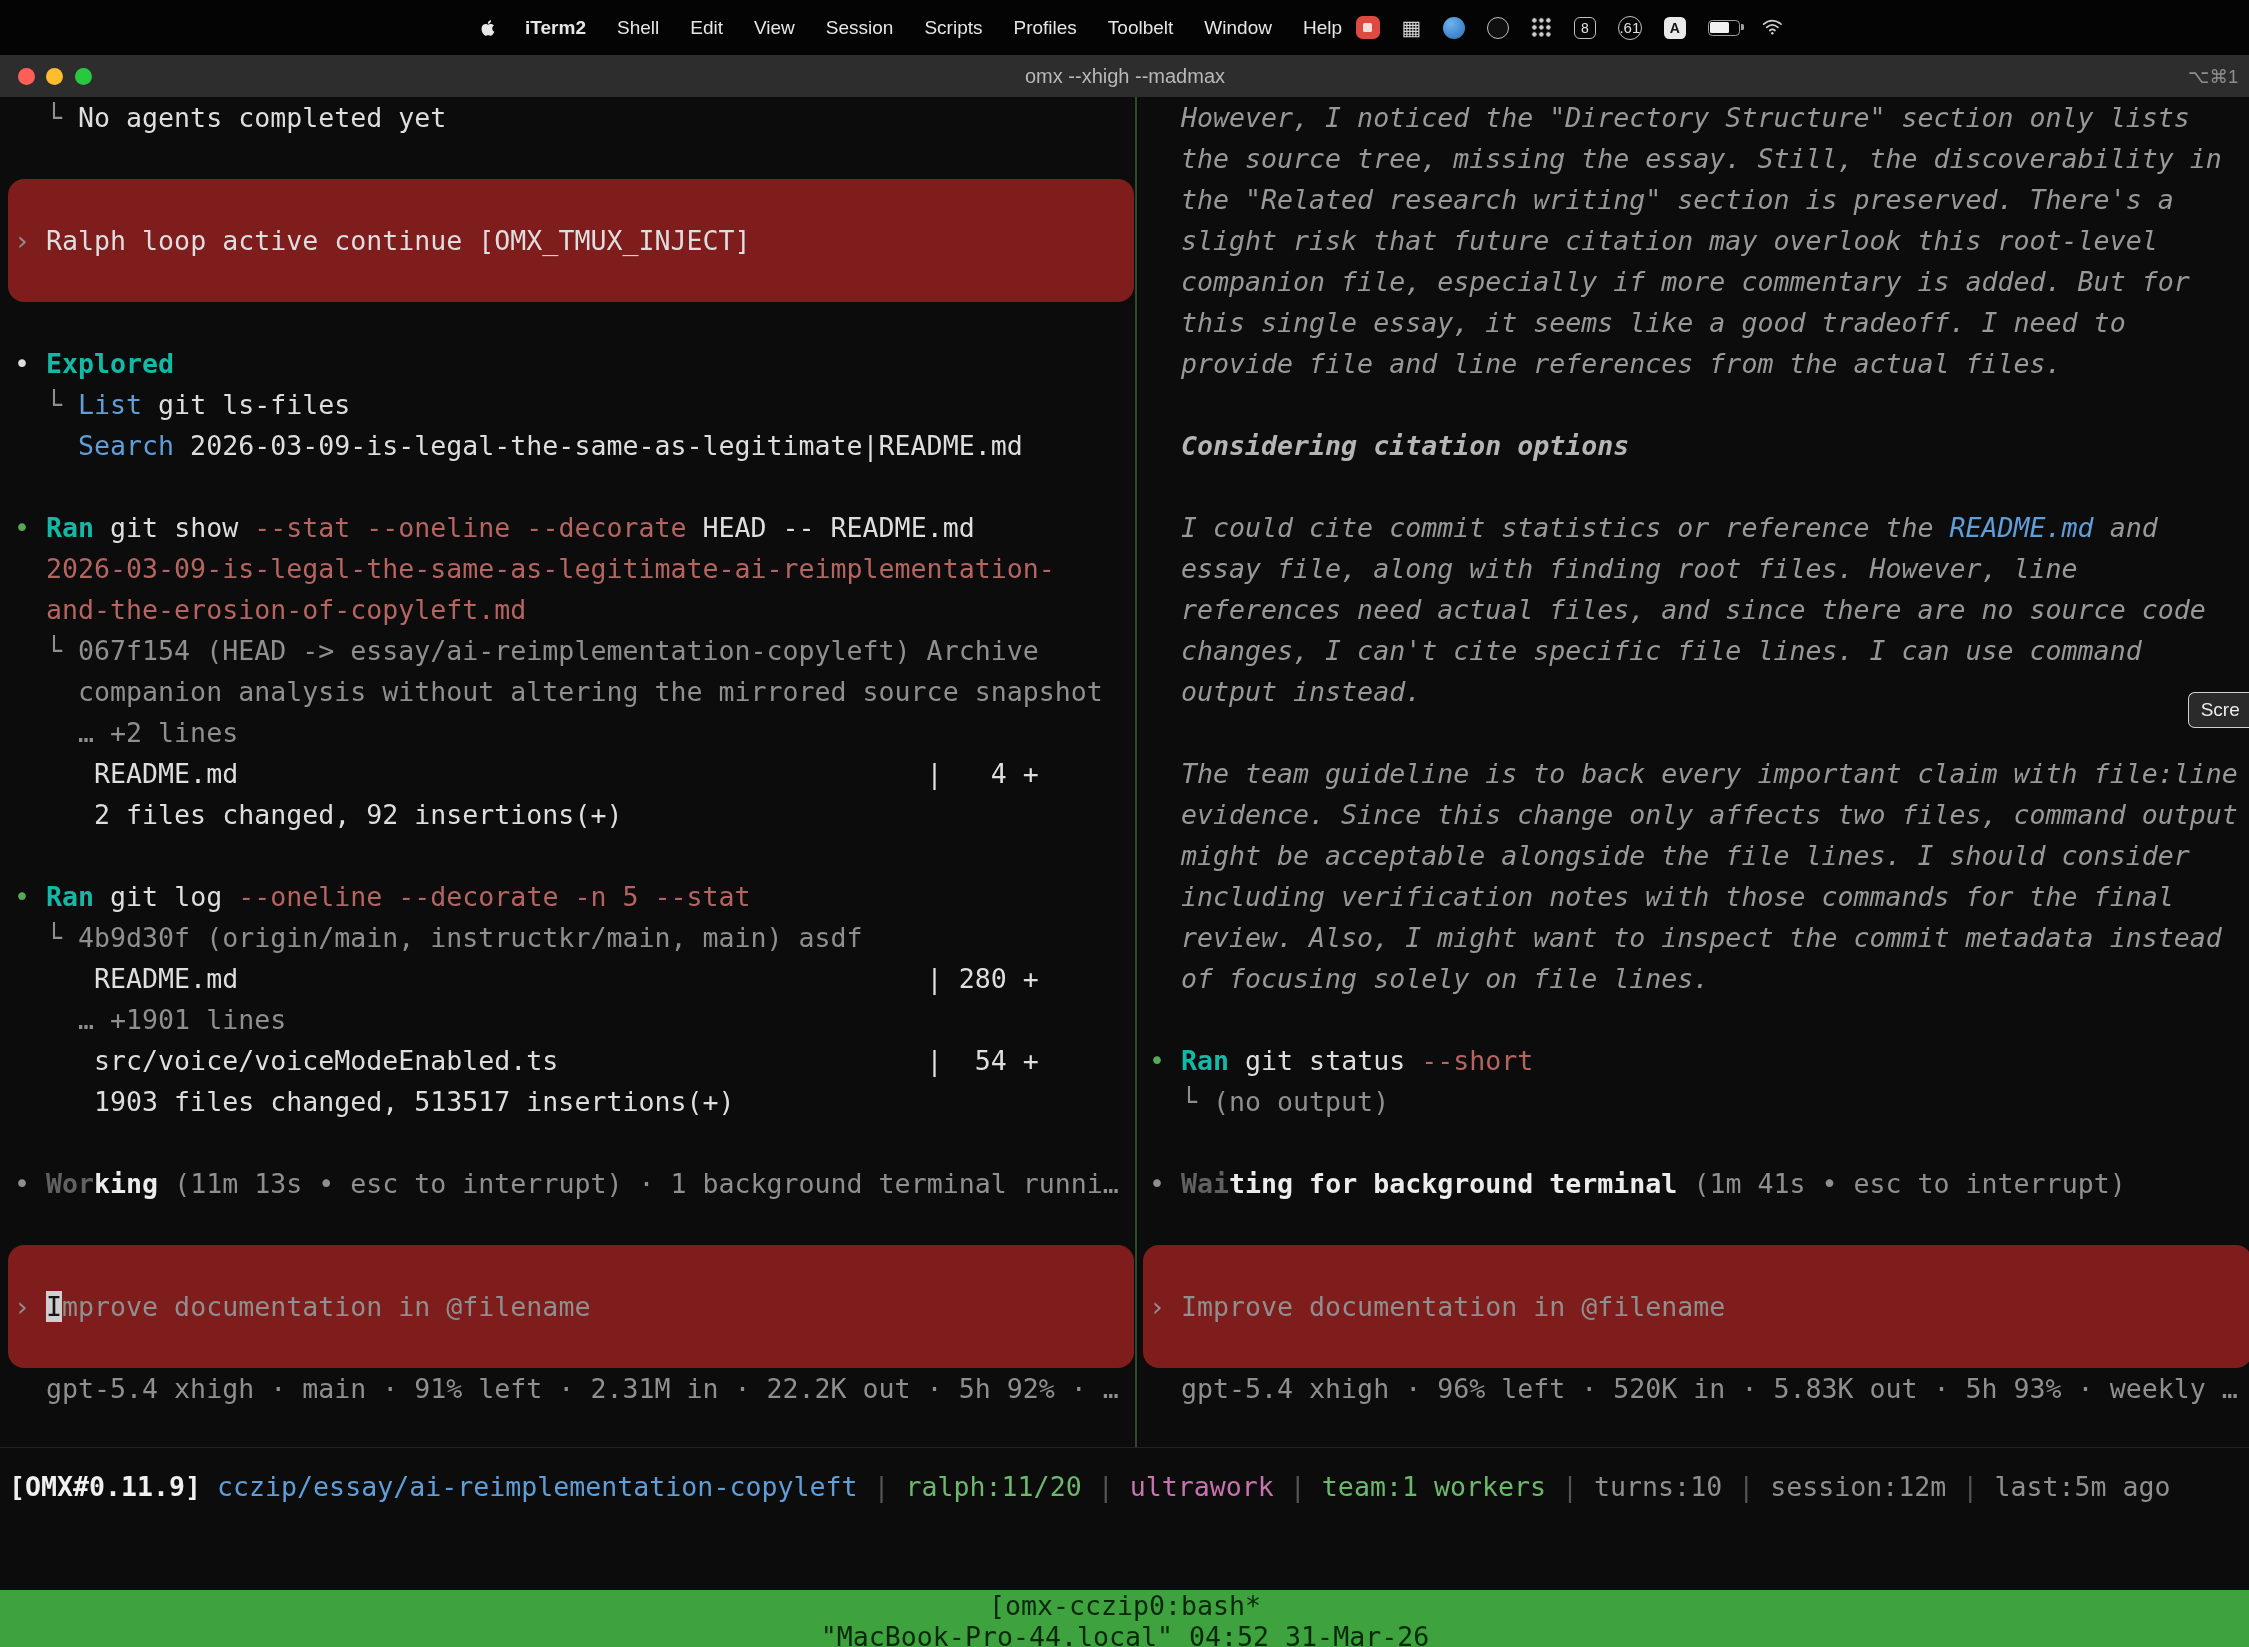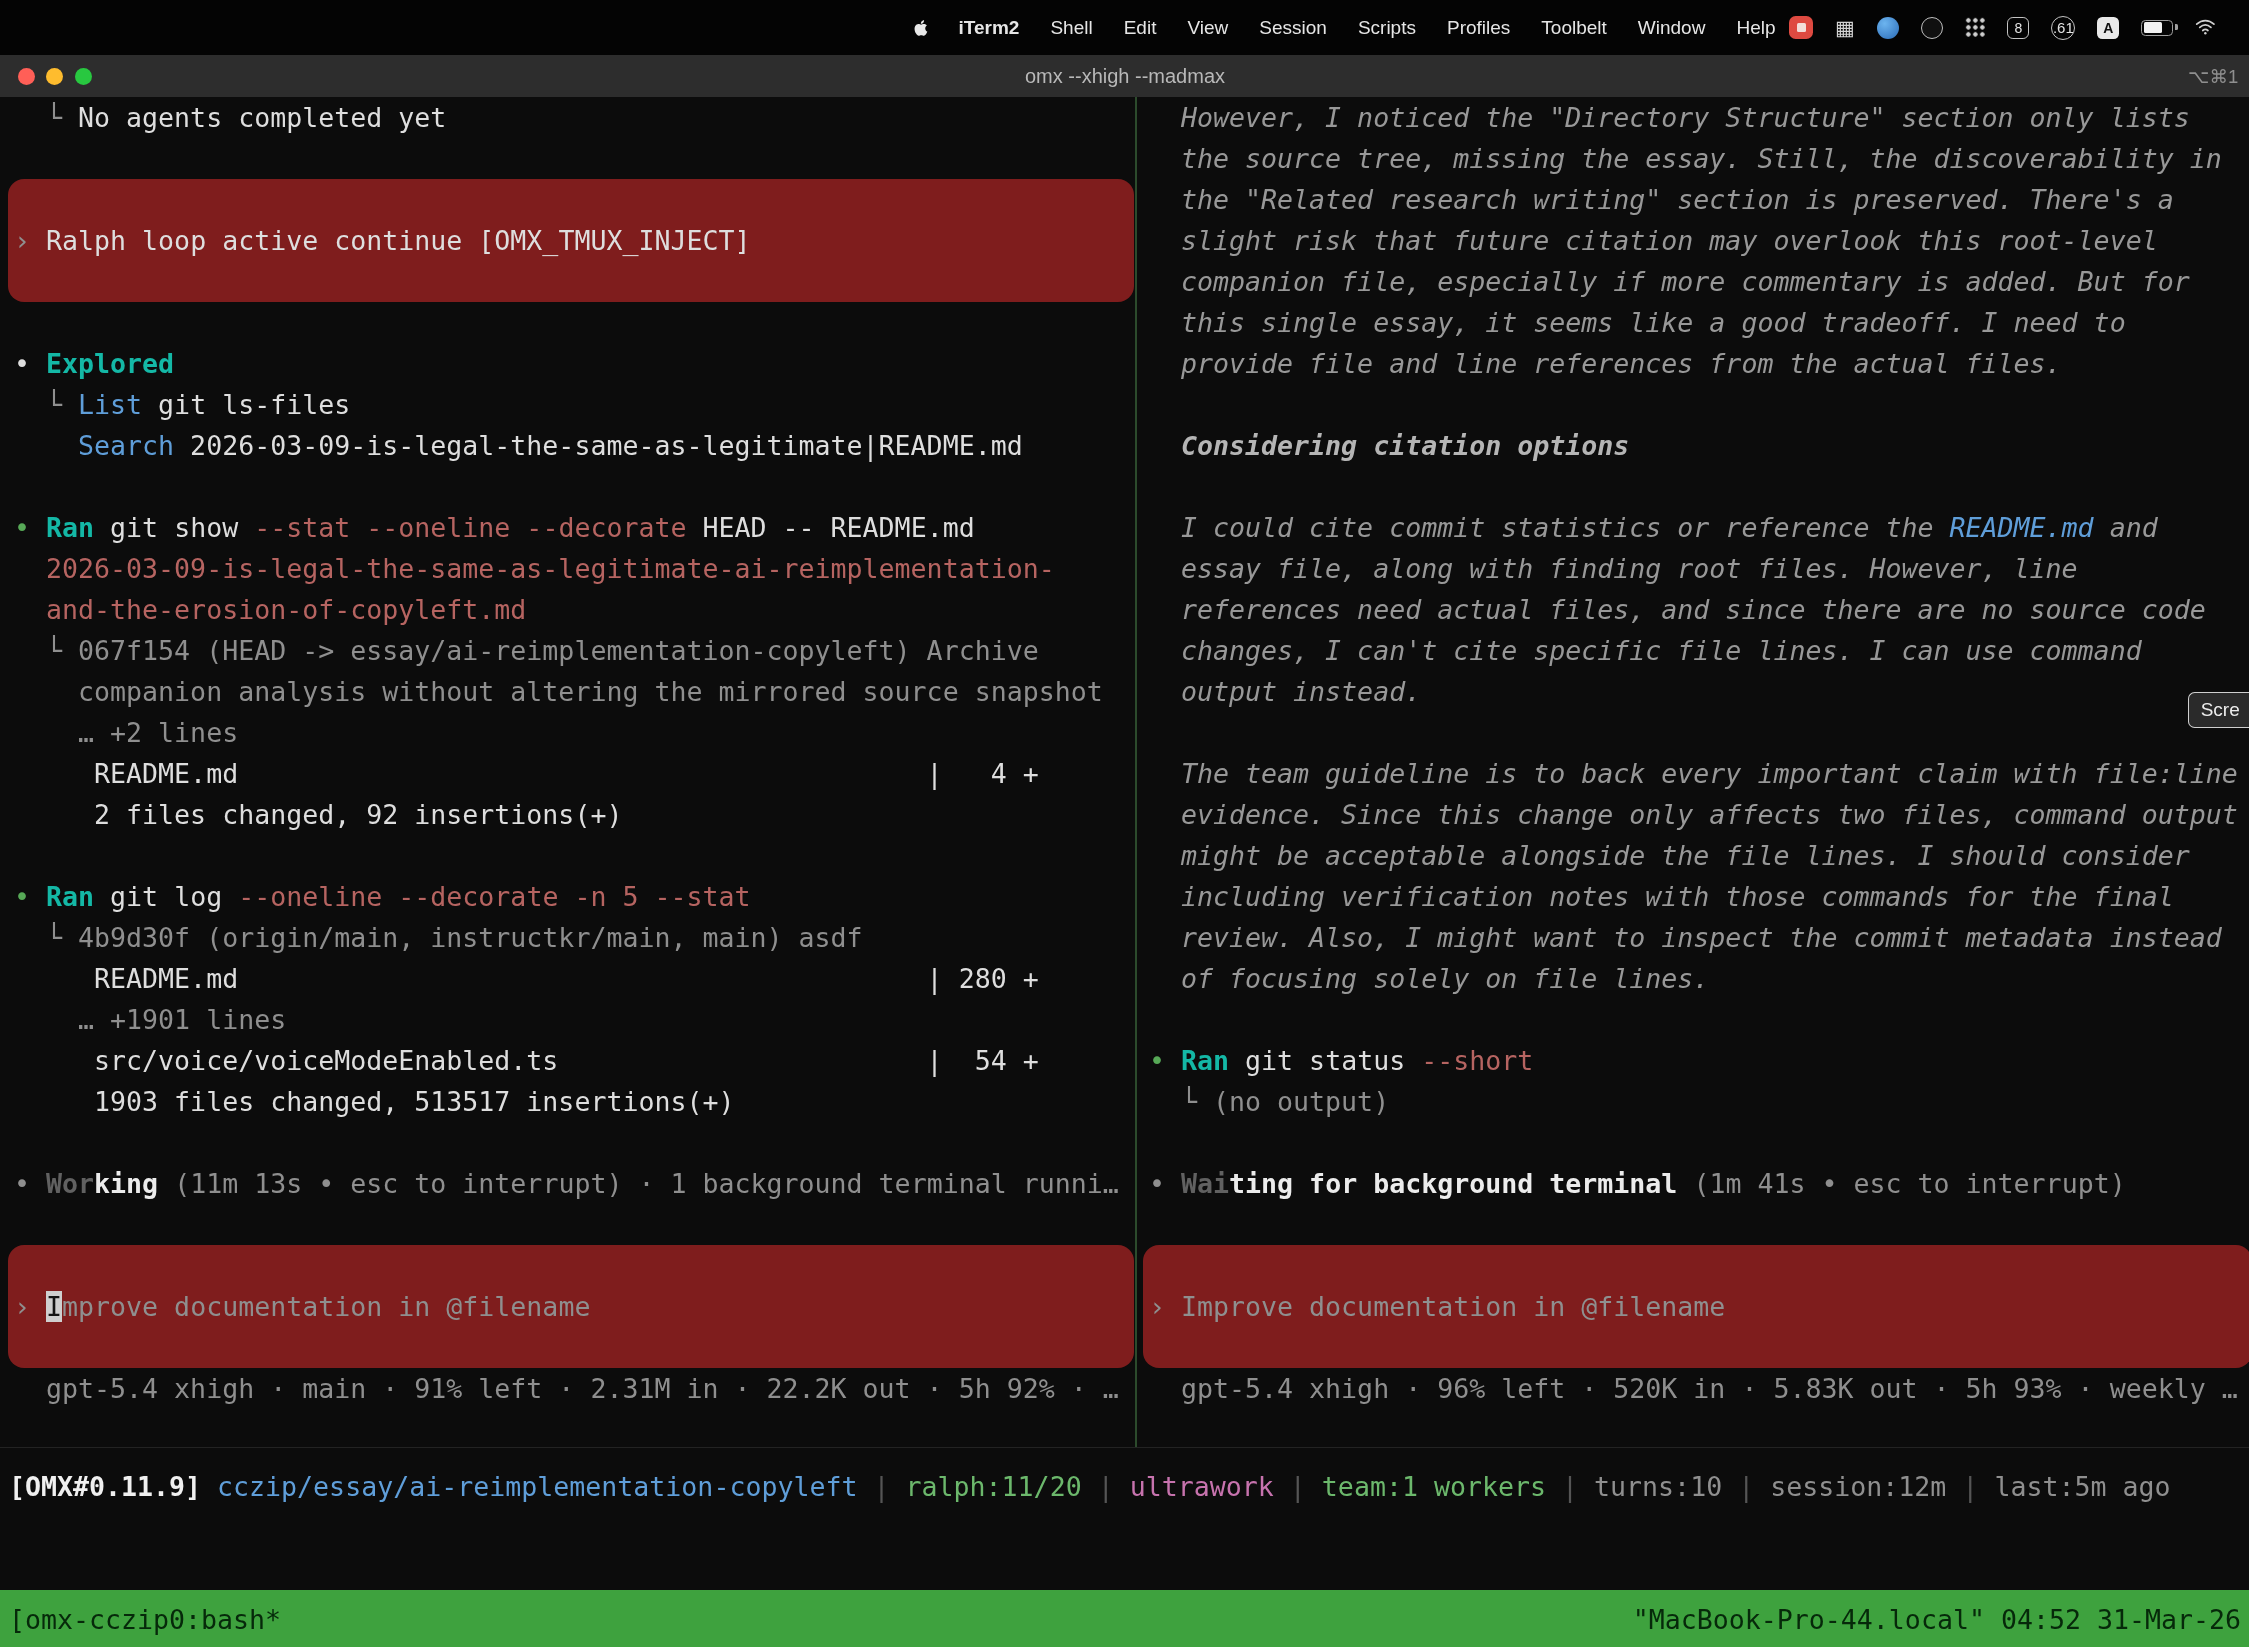--- a/index.html
+++ b/index.html
@@ -1,19 +1,19 @@
 <!DOCTYPE html>
 <html style="font-size:11.8px"><head>
 <meta charset="utf-8">
 <style>
   html,body{margin:0;padding:0;background:#000;}
   .screen{position:relative;width:2250px;height:1648px;background:#0c0c0c;overflow:hidden;font-family:"Liberation Sans",sans-serif;}
 
   
-  .menubar{position:absolute;top:0;left:0;right:0;height:55px;background:#040404;display:flex;align-items:center;justify-content:flex-end;padding:0 34px;box-sizing:border-box;}
+  .menubar{position:absolute;top:0;left:0;right:0;height:55px;background:#040404;display:flex;align-items:center;justify-content:center;padding:0 19px;box-sizing:border-box;}
   .menubar-left{display:flex;align-items:center;gap:3px;}
   .mitem{color:#e6e6e6;font-size:19px;padding:0 14px;line-height:55px;}
   .mitem.appname{font-weight:bold;}
   .apple{display:flex;align-items:center;padding:0 10.3px;}
   .menubar-right{display:flex;align-items:center;gap:22px;}
   .rec{width:23.6px;height:23.6px;border-radius:6.6px;background:#de4a41;display:flex;align-items:center;justify-content:center;}
   .rec i{display:block;width:8.9px;height:8.9px;background:#f3ded9;border-radius:1.5px;}
   .gridglyph{color:#d3d3d3;font-size:20.7px;font-family:"DejaVu Sans",sans-serif;}
   .bluedot{width:22px;height:22px;border-radius:50%;background:radial-gradient(circle at 35% 30%,#6cb4ef,#2b6cb8);}
   .darkdot{width:22px;height:22px;border-radius:50%;background:#101010;border:1.5px solid #bdbdbd;box-sizing:border-box;}
@@ -54,21 +54,21 @@
   .seg-magenta{color:#c773ae;}
   .seg-sep{color:#555;}
   .seg-think{color:#989898;font-style:italic;}
   .seg-thinkb{color:#b5b5b5;font-style:italic;font-weight:bold;}
   .seg-link{color:#5f9ed9;font-style:italic;}
   .seg-shimdim{color:#616161;font-weight:bold;}
   .seg-shimlit{color:#ececec;font-weight:bold;}
   .seg-cursor{background:#cfcfcf;color:#141414;}
 
   .omx-line{position:absolute;top:1466px;left:8.9px;right:0;font-family:"DejaVu Sans Mono",monospace;}
-  .tmuxbar{position:absolute;left:0;right:0;bottom:0;height:58px;background:#3ea23e;color:#06290a;font-family:"DejaVu Sans Mono",monospace;font-size:26.6px;display:flex;align-items:center;justify-content:space-between;padding:0 8.9px;box-sizing:border-box;}
+  .tmuxbar{position:absolute;left:0;right:0;bottom:0;height:58px;background:#3ea23e;color:#06290a;font-family:"DejaVu Sans Mono",monospace;font-size:26.6px;display:flex;align-items:center;justify-content:space-between;padding:0 8.9px;box-sizing:border-box;flex-direction:column;}
 
   .scre-tip{position:absolute;right:0;top:692px;background:#2a2a2a;border:1.5px solid #cfcfcf;border-right:none;border-radius:6.6px 0 0 6.6px;color:#ececec;font-size:19px;padding:5.9px 10.3px 5.9px 11.8px;z-index:6;}
 </style>
 </head>
 <body>
 
 <div class="screen">
 
   <div class="menubar">
     <div class="menubar-left">

